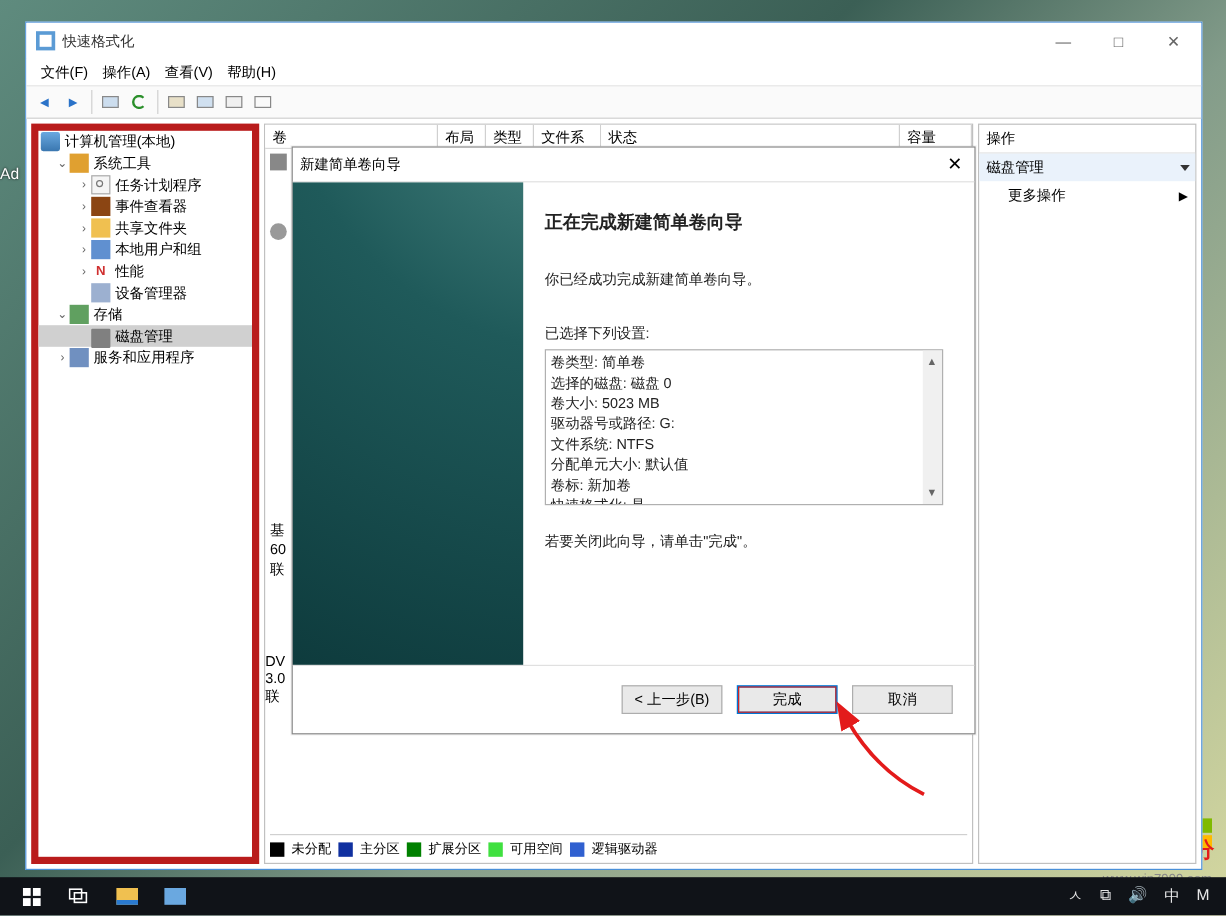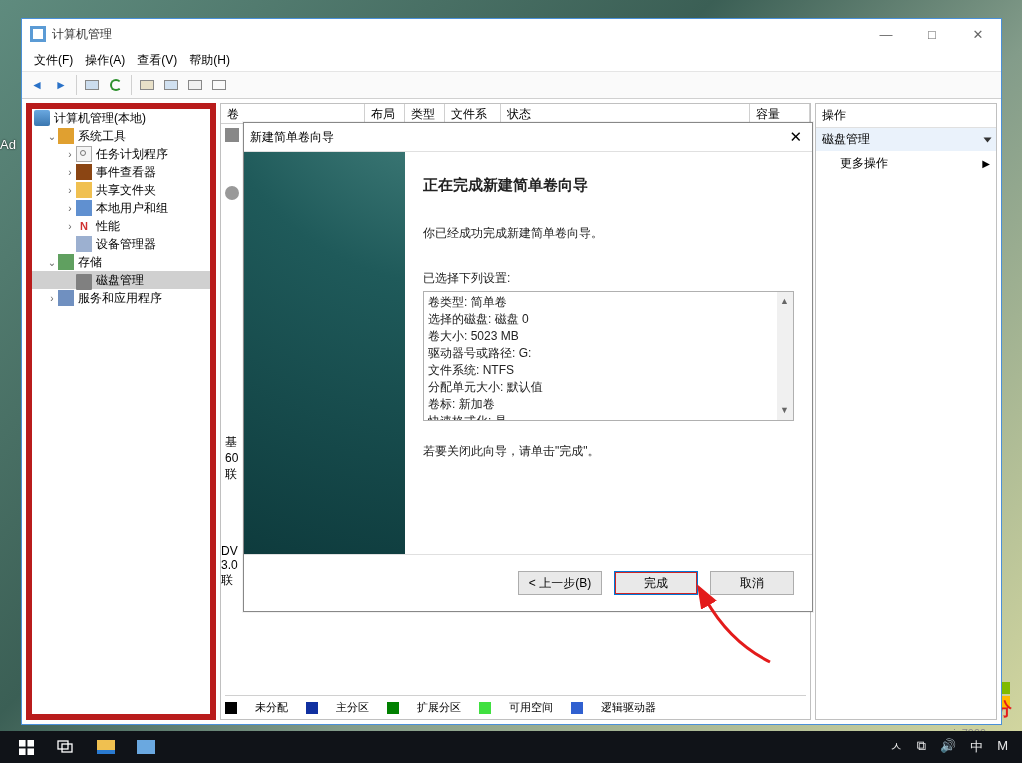--- a/index.html
+++ b/index.html
@@ -67,21 +67,21 @@
   .mid-pane { flex:1; border:1px solid #c0c0c0; margin:4px 2px; background:#fff; display:flex; flex-direction:column; position:relative; }
   .list-header { height:20px; border-bottom:1px solid #d0d0d0; display:flex; font-size:12px; }
   .list-header div { border-right:1px solid #d0d0d0; padding:2px 6px; background:#fff;}
   .lh-vol{width:144px;} .lh-layout{width:40px;} .lh-type{width:40px;} .lh-fs{width:56px;} .lh-status{flex:1;} .lh-cap{width:60px;}
   .mid-body { flex:1; position:relative; overflow:hidden;}
   .disk-icon-row { position:absolute; left:4px; top:4px; width:14px; height:14px; background:#888;}
   .disk-icon-row2 { position:absolute; left:4px; top:62px; width:14px; height:14px; background:#999; border-radius:50%;}
   .disk-box { position:absolute; left:4px; top:310px; font-size:12px; }
   .disk-box .line { line-height:16px; }
   .cd-box { position:absolute; left:0; top:420px; font-size:12px;}
-  .legend { position:absolute; bottom:4px; left:4px; right:4px; border-top:1px solid #d0d0d0; padding-top:4px; font-size:11px; display:flex; align-items:center; gap:18px;}
+  .legend { position:absolute; bottom:4px; left:4px; right:4px; border-top:1px solid #d0d0d0; padding-top:4px; font-size:11px; display:flex; align-items:center; gap:6px;}
   .legend .sw{ width:12px; height:12px; display:inline-block;}
   .sw-un{background:#000;} .sw-pri{background:#1030a0;} .sw-ext{background:#008000;} .sw-free{background:#40e040;} .sw-log{background:#3060d0;}
 
   
   .actions-pane { width:182px; border:1px solid #c0c0c0; margin:4px 4px 4px 2px; background:#fff; font-size:12px; }
   .actions-header { padding:3px 6px; font-size:12px; border-bottom:1px solid #e0e0e0;}
   .actions-sect { background:#eaf2fb; padding:3px 6px; display:flex; align-items:center; justify-content:space-between;}
   .actions-sect .tri { border-left:5px solid #333; border-top:4px solid transparent; border-bottom:4px solid transparent; transform:rotate(90deg);}
   .actions-item { padding:4px 6px 4px 24px; display:flex; align-items:center; justify-content:space-between;gap:16px;}
   .actions-item .arrow { font-size:10px;}
@@ -91,21 +91,21 @@
     position:absolute; left:243px; top:122px; width:570px; height:490px;
     background:#fff; border:1px solid #888; box-shadow:0 0 0 1px rgba(0,0,0,.05);
     z-index:20;
   }
   .wiz-title { height:28px; display:flex; align-items:center; padding:0 6px; font-size:12px;}
   .wiz-title .close { margin-left:auto; font-size:15px; padding:0 4px; cursor:pointer;}
   .wiz-body { display:flex; height:404px; border-top:1px solid #e0e0e0; border-bottom:1px solid #e0e0e0;}
   .wiz-side { width:192px; background:radial-gradient(circle at 130% -30%, #528f8a 0%, #1f5a5a 45%, #0e3b3d 100%); }
   .wiz-main { flex:1; padding:18px 18px 0 18px; font-size:12px; color:#222;}
   .wiz-main h2 { font-size:15px; font-weight:bold; margin:6px 0 30px 0;}
-  .summary-box { border:1px solid #b0b0b0; width:371px; height:130px; padding:2px 4px; font-size:12px; line-height:17px; position:relative; overflow:hidden;}
+  .summary-box { border:1px solid #b0b0b0; width:332px; height:130px; padding:2px 4px; font-size:12px; line-height:17px; position:relative; overflow:hidden;}
   .summary-box .vsb { position:absolute; right:0; top:0; bottom:0; width:16px; background:#f0f0f0;}
   .summary-box .vsb::before{content:"▲"; position:absolute; top:1px; left:3px; font-size:9px; color:#666;}
   .summary-box .vsb::after{content:"▼"; position:absolute; bottom:1px; left:3px; font-size:9px; color:#666;}
   .wiz-foot { height:56px; display:flex; align-items:center; justify-content:flex-end; gap:12px; padding-right:18px;}
   .wiz-foot button { width:84px; height:24px; font-size:12px; background:#e9e9e9; border:1px solid #adadad;}
   .wiz-foot button.finish { outline:1px solid #d02525; outline-offset:-2px; border:2px solid #0078d7; padding:0;}
 
   
   .callout { position:absolute; left:700px; top:592px; z-index:30; pointer-events:none;}
   .callout svg { overflow:visible;}
@@ -130,21 +130,21 @@
   </div>
 <div class="brand">
   <span class="b1">系统</span><span class="b2">✚</span><span class="b3">分</span>
 </div>
 <div class="brand-url">www.win7999.com</div>
 
 <div class="win">
 
   <div class="titlebar">
     <span class="title-icon"></span>
-    <span class="title">计算机管理</span>
+    <span class="title">快速格式化</span>
     <div class="win-ctrl">
       <div>—</div>
       <div>□</div>
       <div>✕</div>
     </div>
   </div>
 
   <div class="menubar">
     <span>文件(F)</span>
     <span>操作(A)</span>

